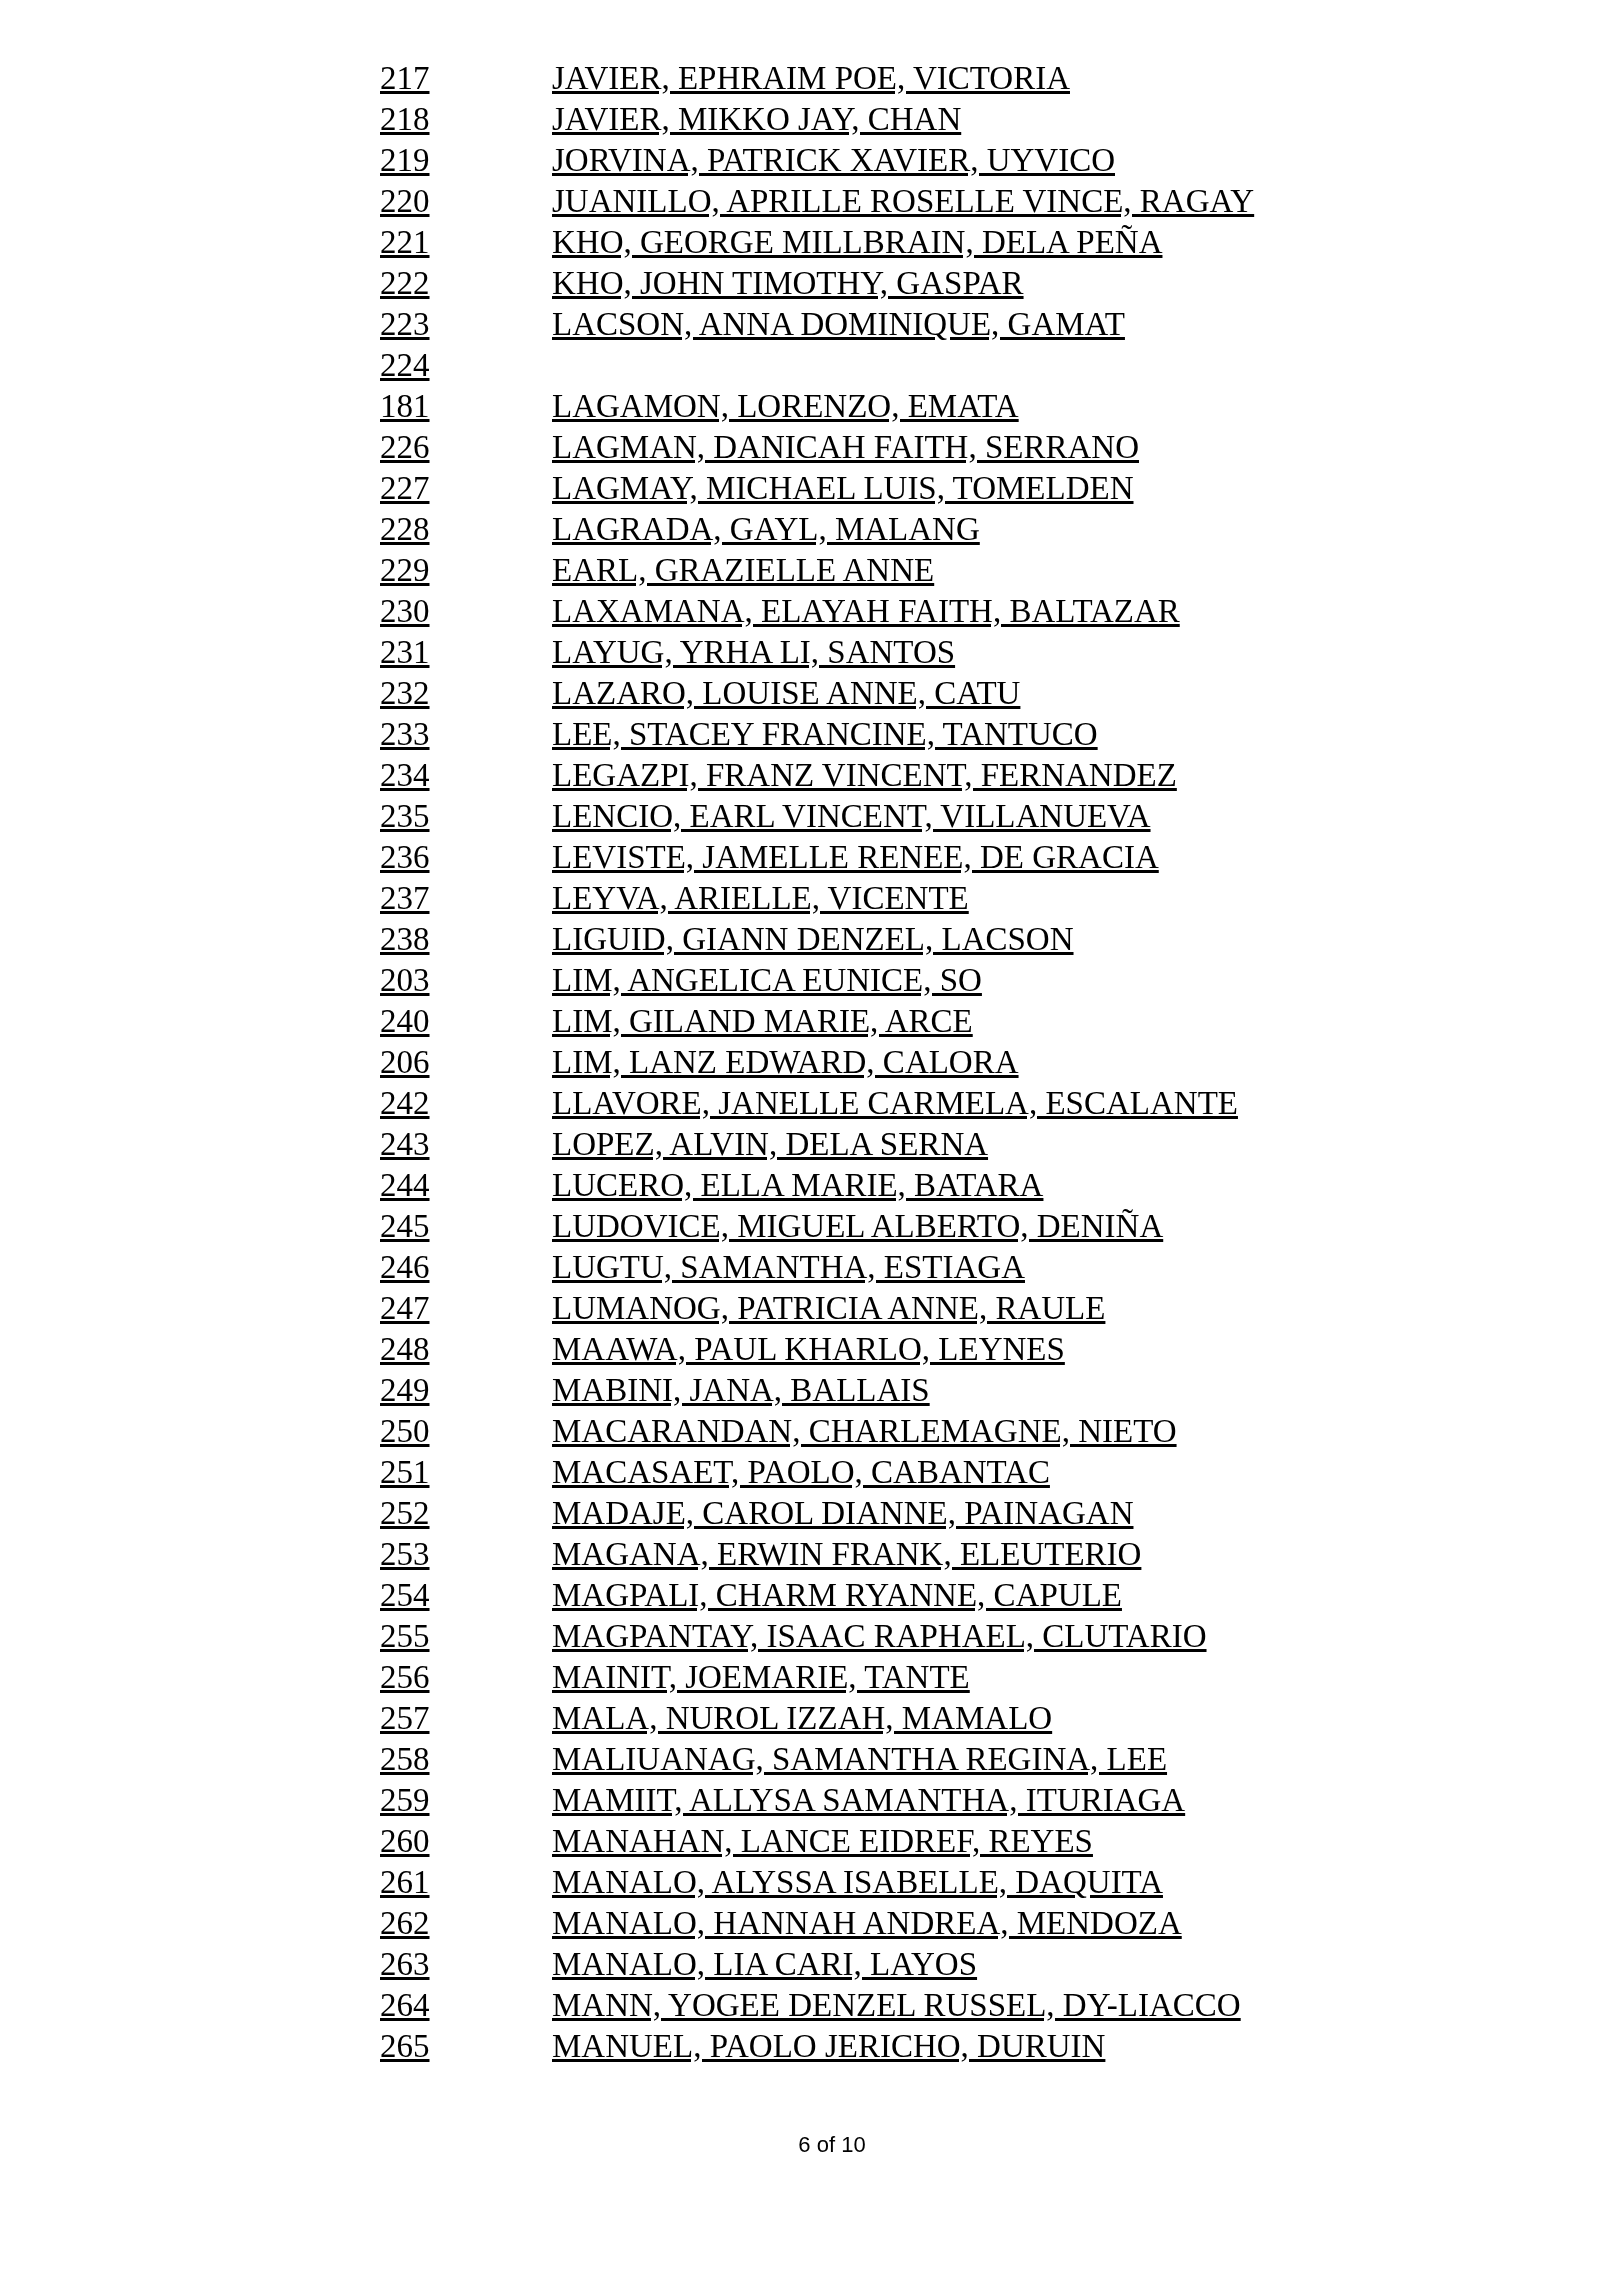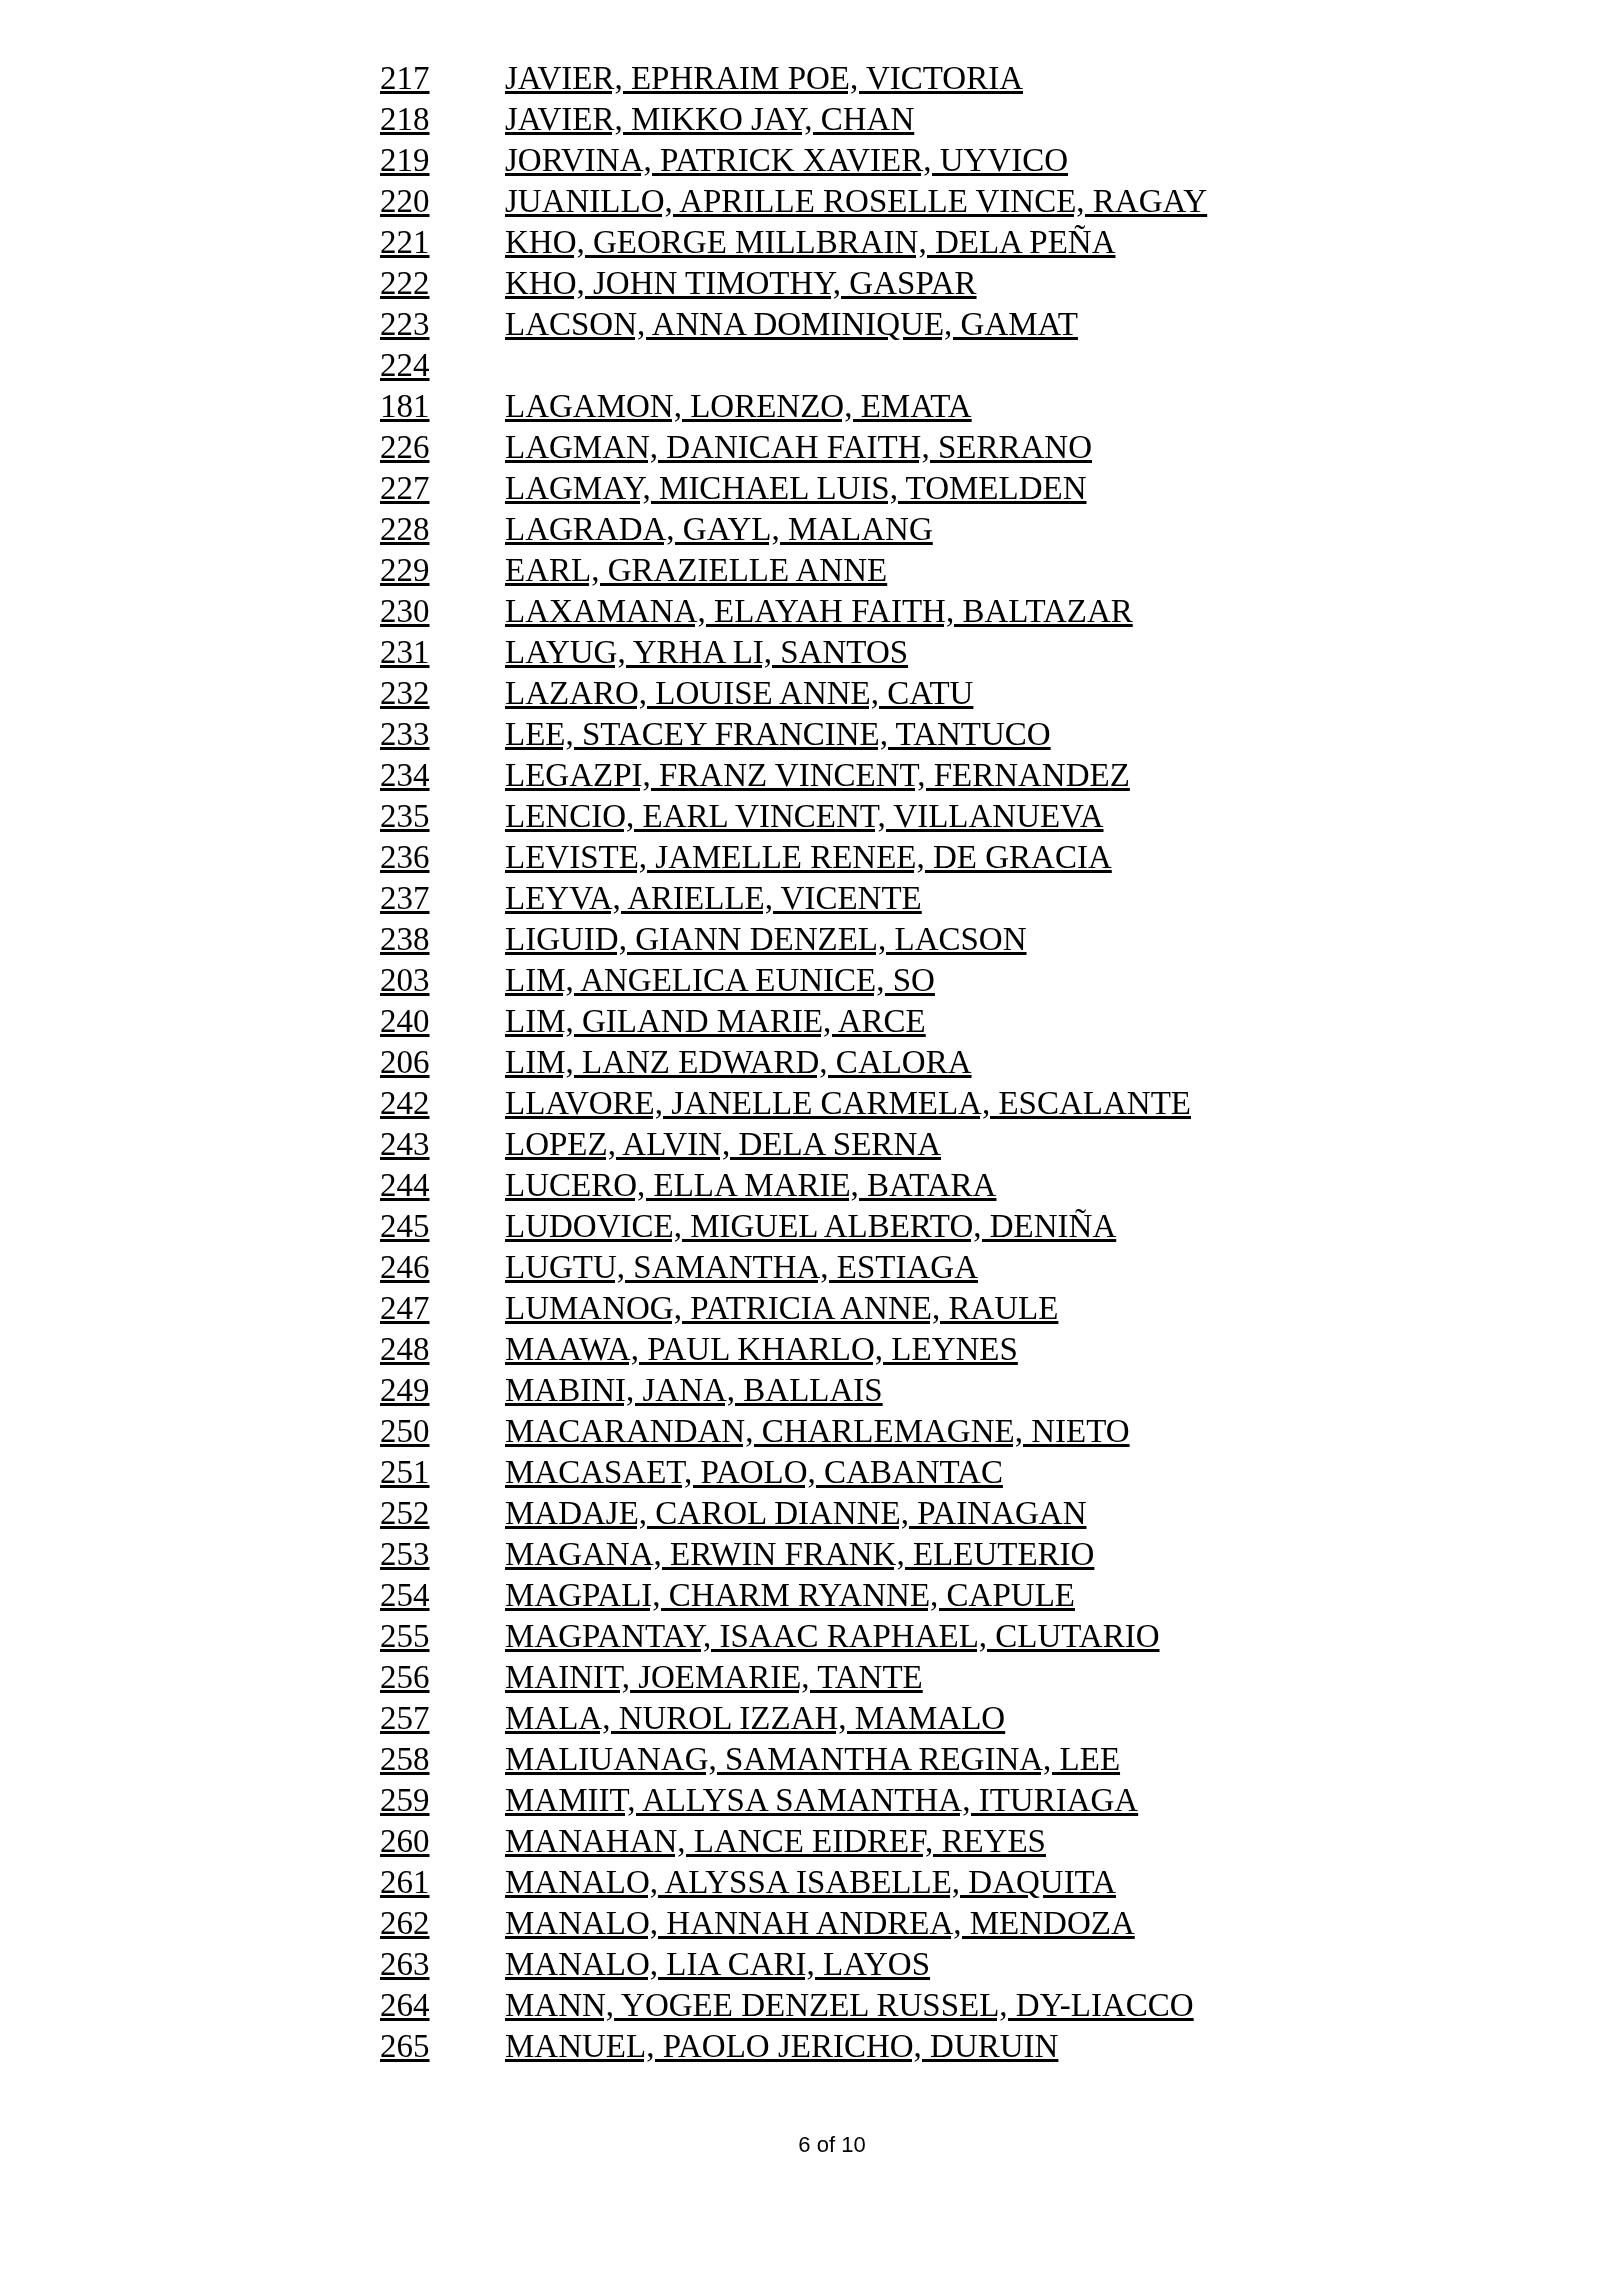--- a/index.html
+++ b/index.html
@@ -37,20 +37,21 @@
     white-space: nowrap;
     text-decoration: underline;
   }
   .num {
     display: inline-block;
     width: 125px;
     flex: 0 0 125px;
   }
   .name {
     display: inline-block;
+    margin-left: 47px;
   }
   .footer {
     position: absolute;
     top: 2127px;
     left: 832px;
     transform: translateX(-50%);
     font-family: "Liberation Sans", sans-serif;
     font-size: 22px;
     line-height: 35px;
     white-space: nowrap;

